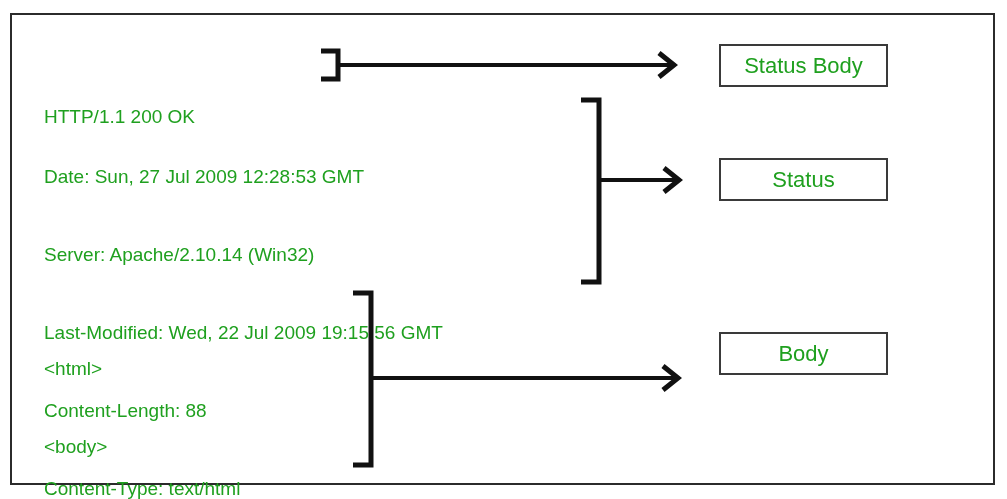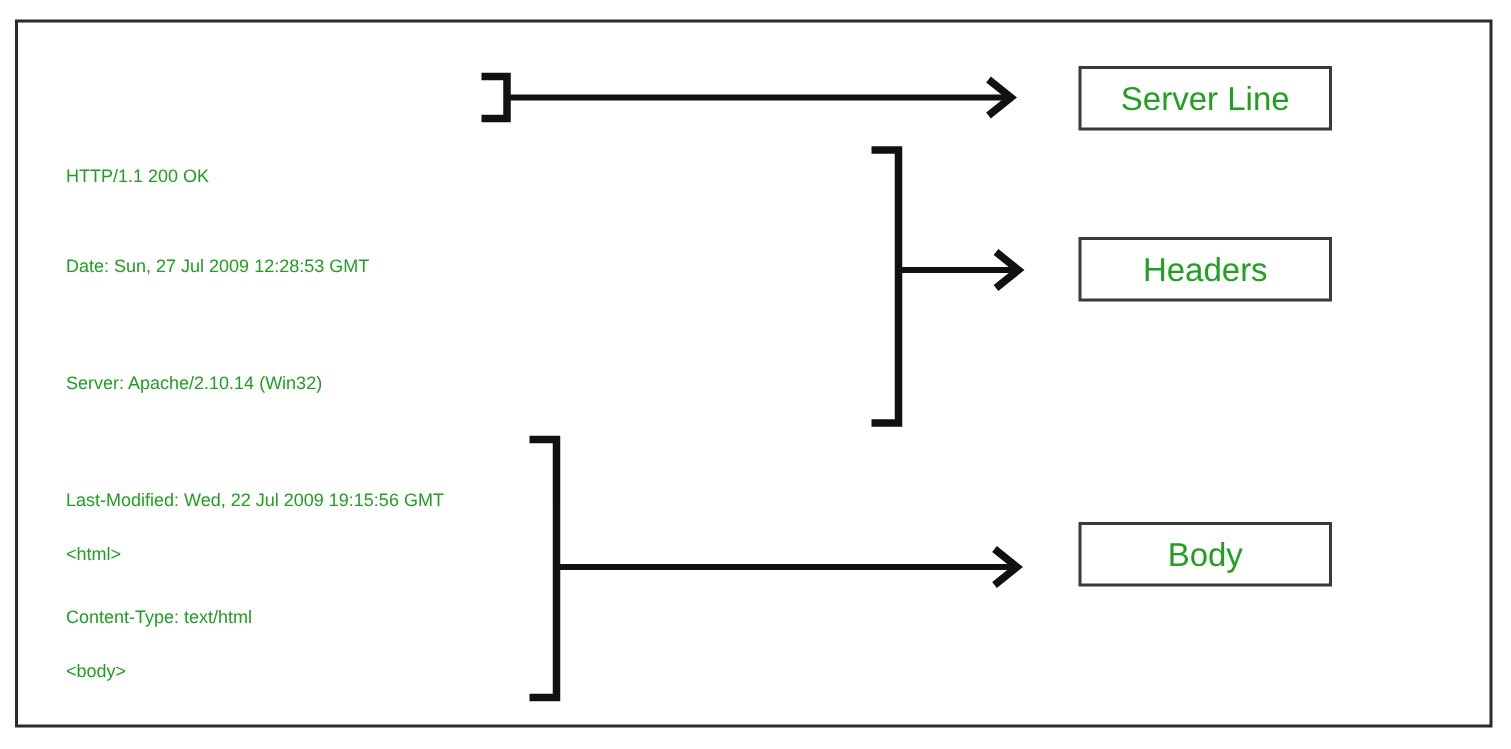--- a/index.html
+++ b/index.html
@@ -25,21 +25,21 @@
     width: 985px;
     height: 472px;
     border: 2px solid #2b2b2b;
     box-sizing: border-box;
     background: #ffffff;
   }
   
   .msg-block {
     position: absolute;
     color: #1fa01f;
-    font-size: 12px;
+    font-size: 19px;
     line-height: 26px;
     white-space: pre;
     font-family: "Liberation Sans", sans-serif;
   }
   .msg-line {
     display: block;
     height: 26px;
     color: #1fa01f;
   }
   #status-text  { left: 44px; top: 52px;  }
@@ -89,36 +89,37 @@
   }
   .label-box .label-text {
     color: #1fa01f;
     font-size: 22px;
     line-height: 22px;
     font-family: "Liberation Sans", sans-serif;
     white-space: nowrap;
   }
   #box-status  { left: 719px; top: 44px;  }
   #box-headers { left: 719px; top: 158px; }
-  #box-body    { left: 719px; top: 348px; }
+  #box-body    { left: 719px; top: 332px; }
 </style>
 </head>
 <body>
 
 <div id="canvas">
   <div id="frame"></div>
 
   <div class="msg-block" id="status-text">
     <span class="msg-line">HTTP/1.1 200 OK</span>
   </div>
 
   <div class="msg-block" id="headers-text">
     <span class="msg-line">Date: Sun, 27 Jul 2009 12:28:53 GMT</span>
     <span class="msg-line">Server: Apache/2.10.14 (Win32)</span>
     <span class="msg-line">Last-Modified: Wed, 22 Jul 2009 19:15:56 GMT</span>
+    <span class="msg-line">Content-Length: 88</span>
     <span class="msg-line">Content-Type: text/html</span>
     
   </div>
 
   <div class="msg-block" id="body-text">
     <span class="msg-line">&lt;html&gt;</span>
     <span class="msg-line">&lt;body&gt;</span>
     
     
     
@@ -151,23 +152,23 @@
 
       <path class="bracket-stroke" d="M 3 4 L 21 4 L 21 176 L 3 176"></path>
 
       <line class="arrow-stroke" x1="21" y1="89" x2="325" y2="89"></line>
 
       <path class="arrow-head" d="M 313 77 L 328 89 L 313 101"></path>
     </svg>
   </div>
 
   <div class="label-box" id="box-status">
-    <span class="label-text">Server Line</span>
+    <span class="label-text">Status Body</span>
   </div>
 
   <div class="label-box" id="box-headers">
-    <span class="label-text">Headers</span>
+    <span class="label-text">Status</span>
   </div>
 
   <div class="label-box" id="box-body">
     <span class="label-text">Body</span>
   </div>
 </div>
 
 </body></html>

